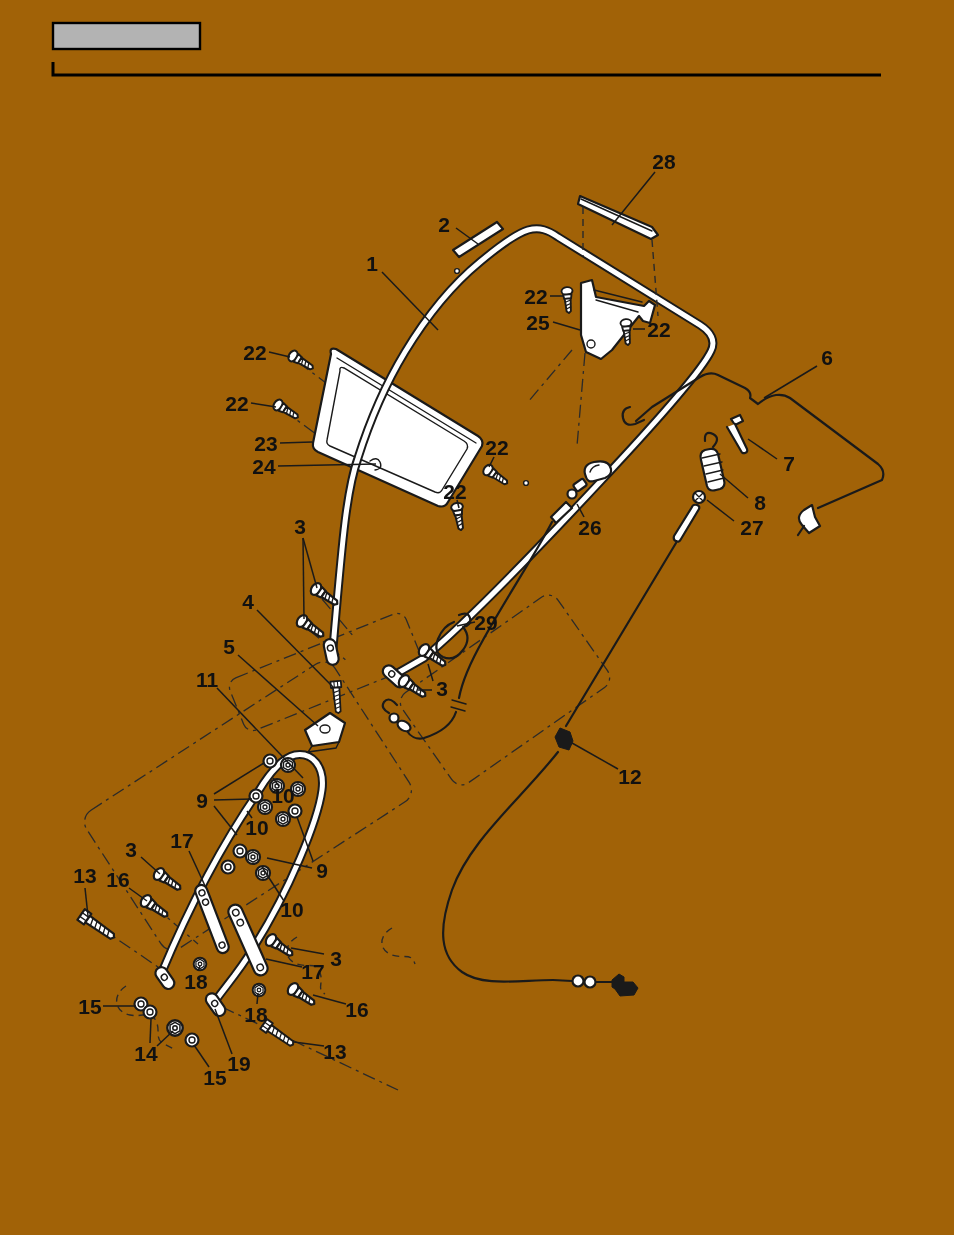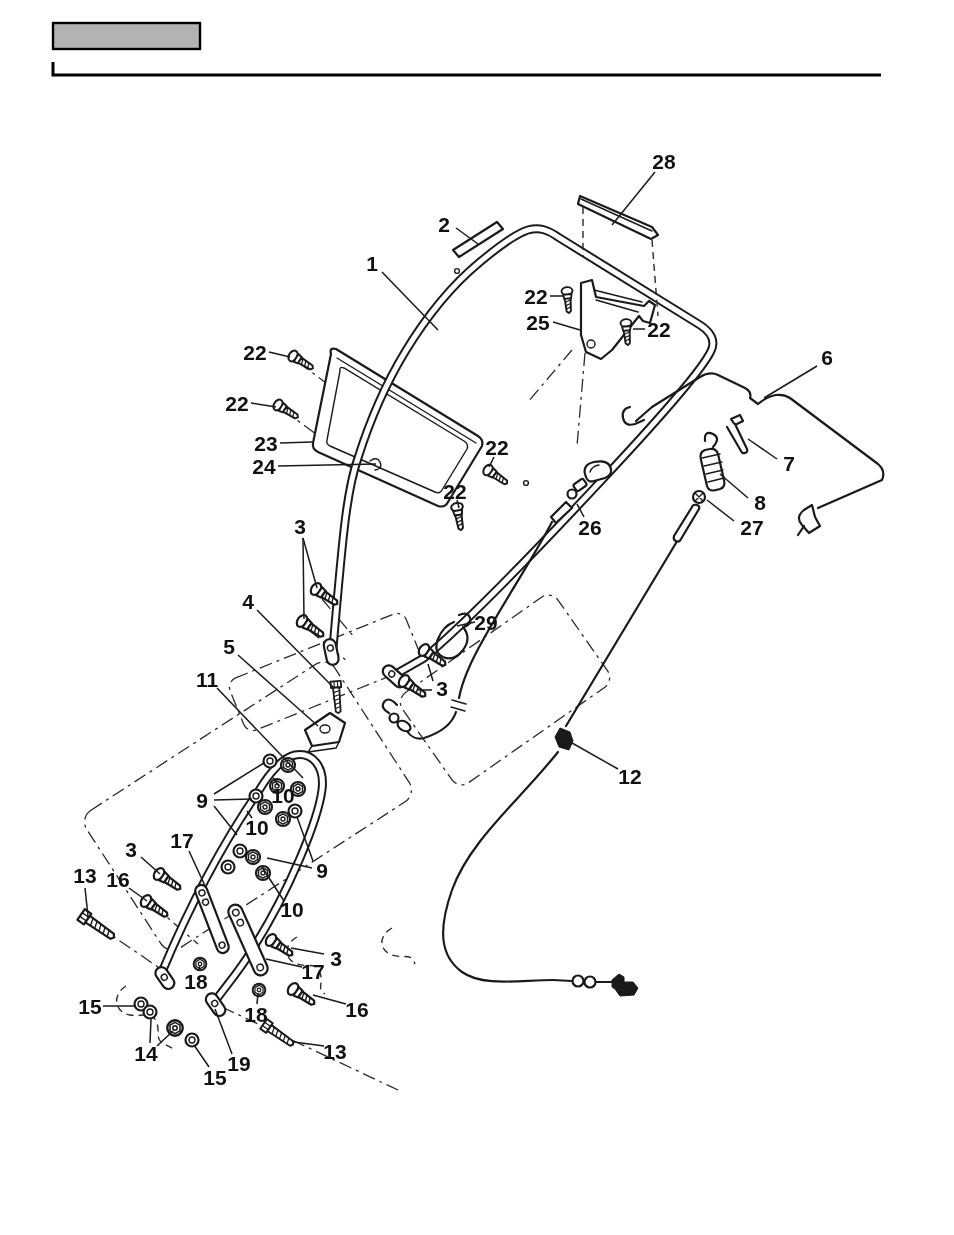--- a/index.html
+++ b/index.html
@@ -1,17 +1,17 @@
 <!DOCTYPE html>
 <html><head>
 <meta charset="utf-8">
 <style>
   html,body{margin:0;padding:0;background:#e8e8e8;}
   .page{
-    position:relative;width:954px;height:1235px;background:#ffffff;
+    position:relative;width:954px;height:1235px;background:#a16207;
     font-family:"Liberation Sans","DejaVu Sans",sans-serif;overflow:hidden;
   }
   svg{position:absolute;left:0;top:0;}
   .ink{stroke:#1a1a1a;fill:none;stroke-width:2.2;stroke-linecap:round;stroke-linejoin:round;}
   .ink-thin{stroke:#1a1a1a;fill:none;stroke-width:1.4;stroke-linecap:round;}
   .white-fill{fill:#ffffff;}
   .black-fill{fill:#1a1a1a;stroke:#1a1a1a;}
   .tube-outer{stroke:#1a1a1a;stroke-width:9;fill:none;stroke-linecap:round;stroke-linejoin:round;}
   .tube-inner{stroke:#ffffff;stroke-width:5;fill:none;stroke-linecap:round;stroke-linejoin:round;}
   .phantom{stroke:#2a2a2a;stroke-width:1.3;fill:none;stroke-dasharray:13 5 3 5;}

